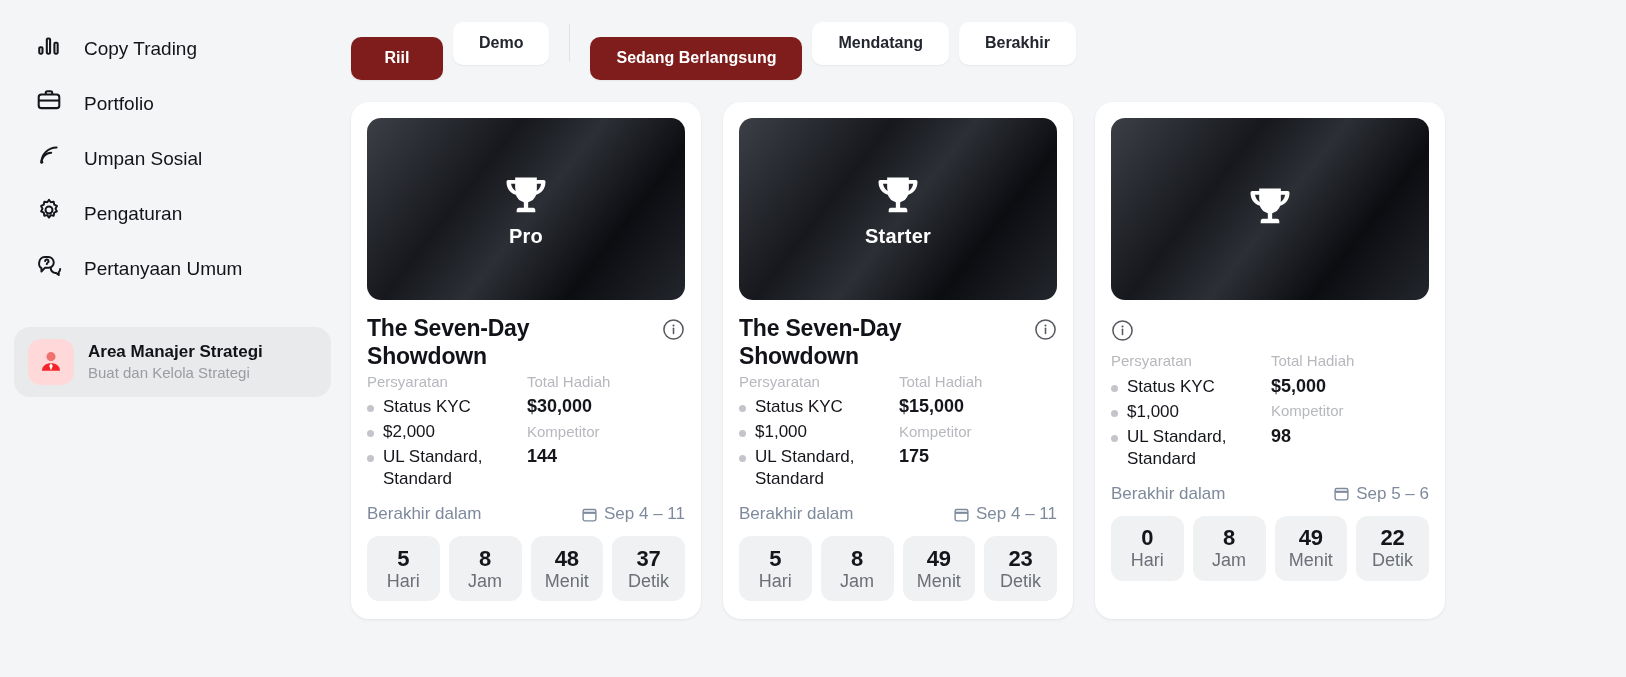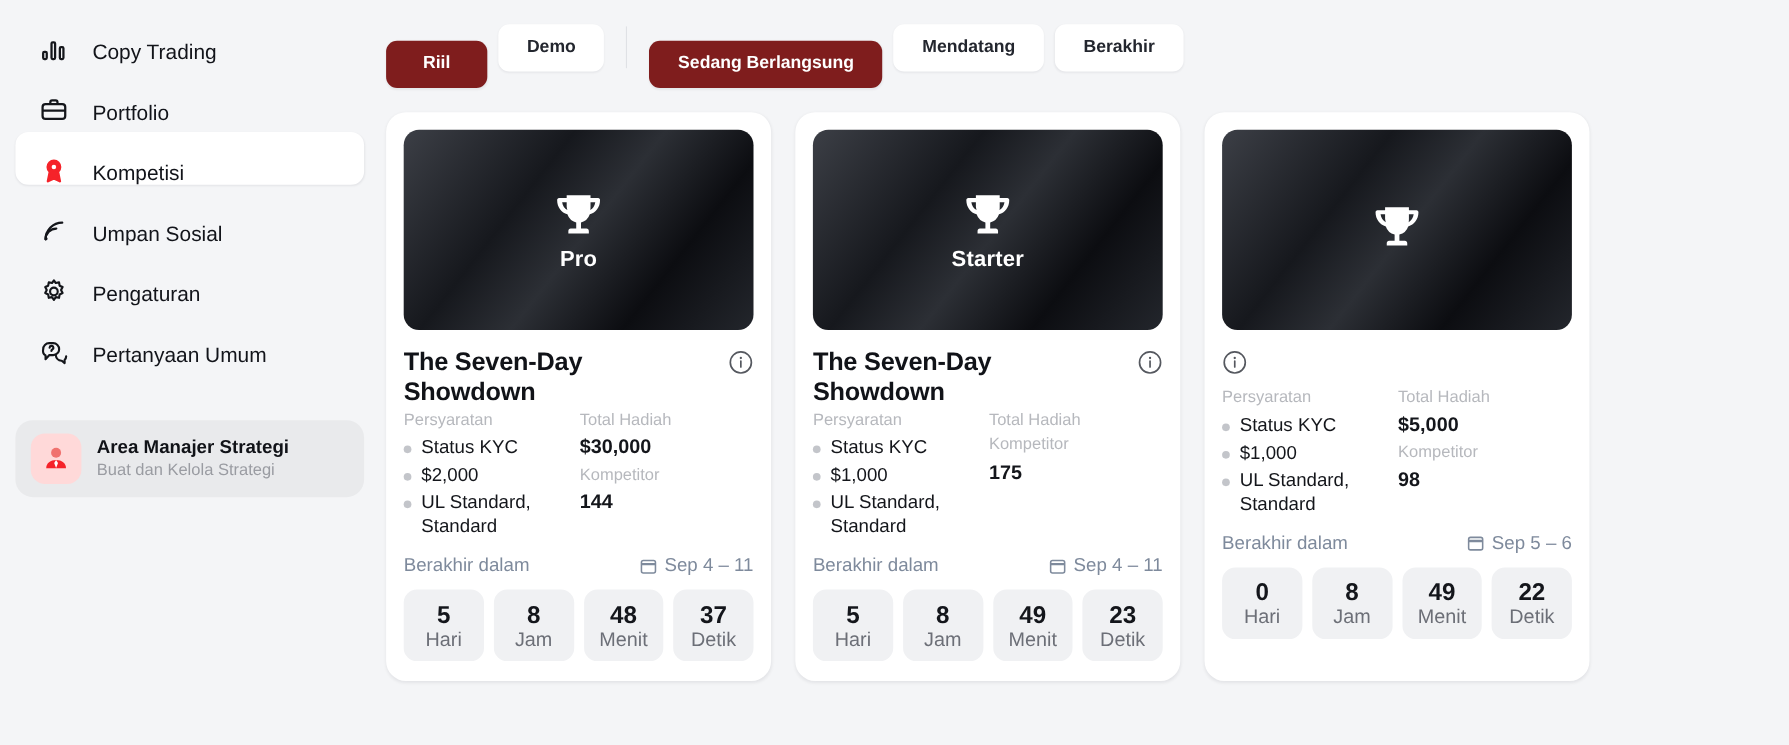--- a/index.html
+++ b/index.html
@@ -168,30 +168,20 @@
       <span class="ic">
         <svg width="26" height="26" viewBox="0 0 24 24" fill="none" stroke="#14161b" stroke-width="1.9" stroke-linejoin="round">
           <rect x="2.5" y="7" width="19" height="12.5" rx="2.5"></rect>
             <path d="M9 7V5.5A1.5 1.5 0 0 1 10.5 4h3A1.5 1.5 0 0 1 15 5.5V7"></path>
             <path d="M2.5 12.5h19"></path>
         </svg>
       </span>
       <span class="nav-label">Portfolio</span>
     </div>
 
-    <div class="nav-item active">
-      <span class="ic">
-        <svg width="26" height="26" viewBox="0 0 24 24" fill="none" stroke="#f5232a" stroke-width="2.1" stroke-linecap="round" stroke-linejoin="round">
-          <circle cx="12" cy="9" r="5.2" fill="#f5232a" stroke="#f5232a"></circle>
-          <circle cx="12" cy="9" r="1.9" fill="#ffffff" stroke="none"></circle>
-          <path d="M8.4 14.2 7 21l5-2.4L17 21l-1.4-6.8" fill="#f5232a"></path>
-        </svg>
-      </span>
-      <span class="nav-label">Kompetisi</span>
-    </div>
 
     <div class="nav-item">
       <span class="ic">
         <svg width="26" height="26" viewBox="0 0 24 24" fill="none" stroke="#14161b" stroke-width="1.9" stroke-linecap="round">
           <path d="M5 19a14 14 0 0 1 14-14"></path>
             <path d="M5 19a9 9 0 0 1 9-9"></path>
             <circle cx="5.6" cy="18.6" r="1.1" fill="#14161b" stroke="none"></circle>
         </svg>
       </span>
       <span class="nav-label">Umpan Sosial</span>
@@ -344,20 +334,21 @@
               <span class="dot"></span>
               <span class="rtxt">$1,000</span>
             </div>
             <div class="req">
               <span class="dot"></span>
               <span class="rtxt">UL Standard, Standard</span>
             </div>
           </div>
           <div class="det-right">
             <div class="lbl">Total Hadiah</div>
+            <div class="val">$15,000</div>
             <div class="lbl">Kompetitor</div>
             <div class="val">175</div>
           </div>
         </div>
         <div class="endsrow">
           <span class="ends-lbl">Berakhir dalam</span>
           <span class="daterange">
             <svg width="17" height="17" viewBox="0 0 24 24" fill="none" stroke="#7e8a9c" stroke-width="2">
               <rect x="3" y="5" width="18" height="16" rx="2.5"></rect>
                 <path d="M3 9.6h18" stroke-width="3"></path>

